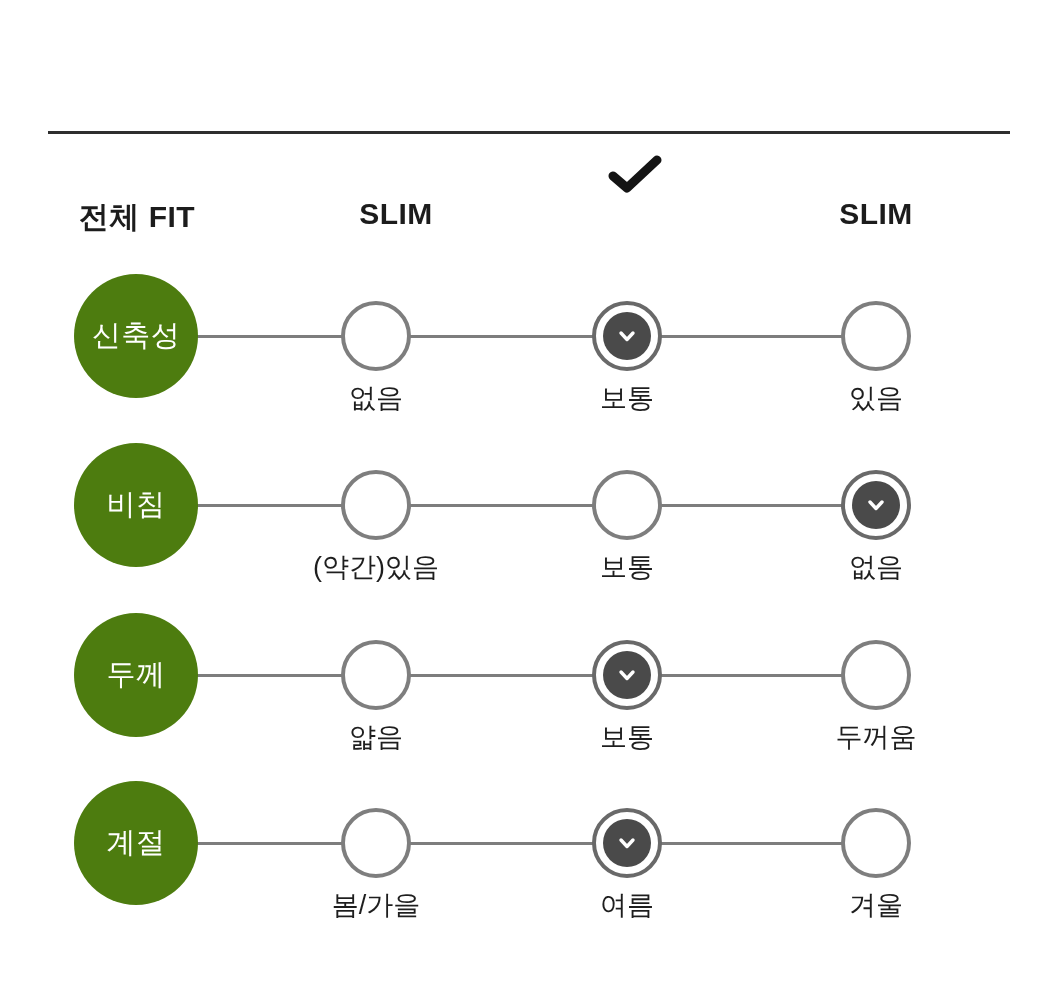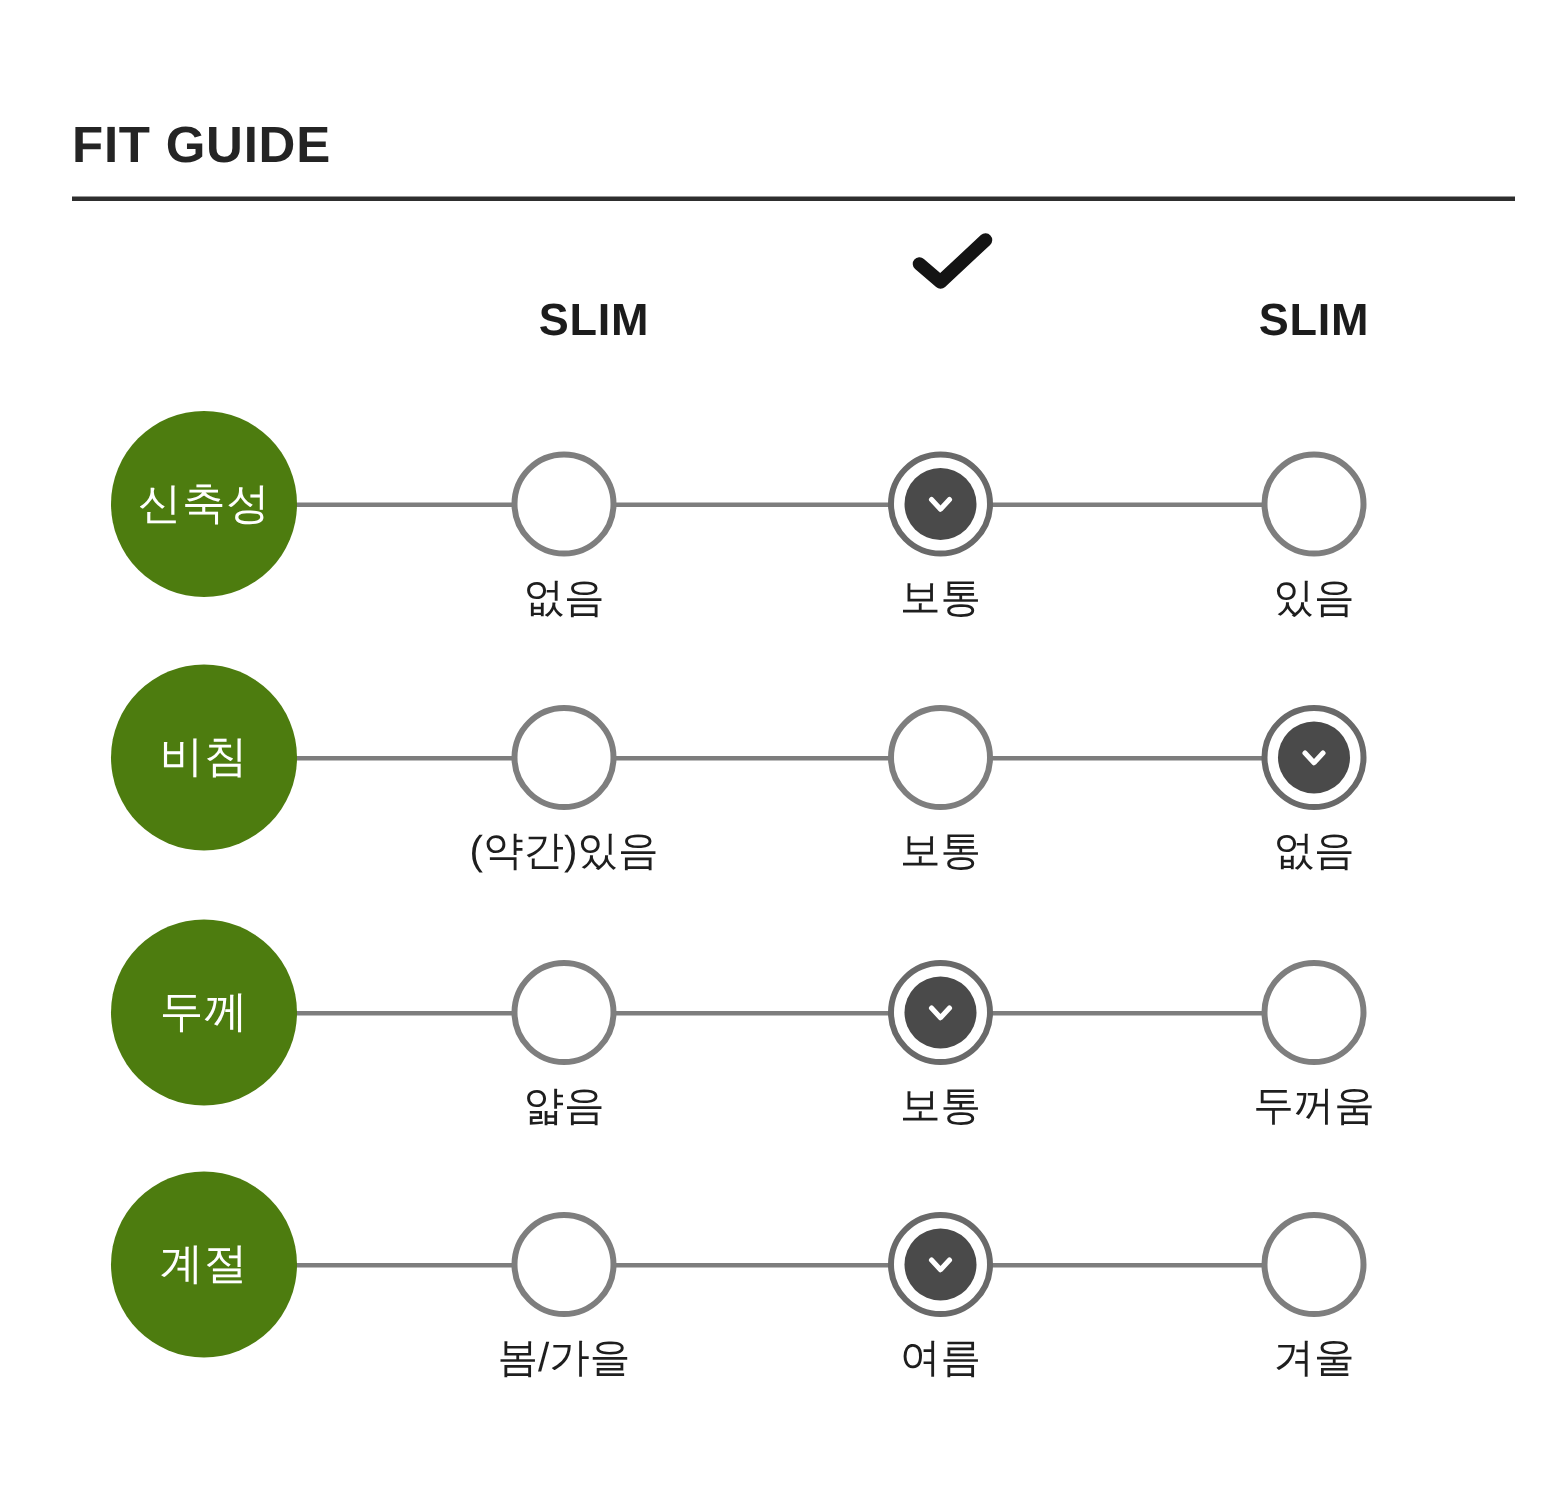--- a/index.html
+++ b/index.html
@@ -64,28 +64,28 @@
     position: absolute; top: 44px; transform: translateX(-50%);
     font-size: 27px; color: #1e1e1e; white-space: nowrap;
   }
   .c1 { left: 376px; } .c2 { left: 627px; } .c3 { left: 876px; }
 </style>
 </head>
 <body>
 
 <div class="page">
 
-  <div class="section-title">FIT GUIDE</div>
   <div class="rule"></div>
 
   <div class="header-check">
     <svg width="54" height="40" viewBox="0 0 54 40">
       <path d="M5 22 L19 34 L49 6" fill="none" stroke="#141414" stroke-width="9" stroke-linecap="round" stroke-linejoin="round"></path>
     </svg>
   </div>
+  <div class="header-cell hc0">전체 FIT</div>
   <div class="header-cell hc1">SLIM</div>
   <div class="header-cell hc3">SLIM</div>
 
   <div class="fit-row r0">
     <div class="track"></div>
     <div class="subject-circle">
       <span>신축성</span>
     </div>
     <div class="opt-circle c1">
       

